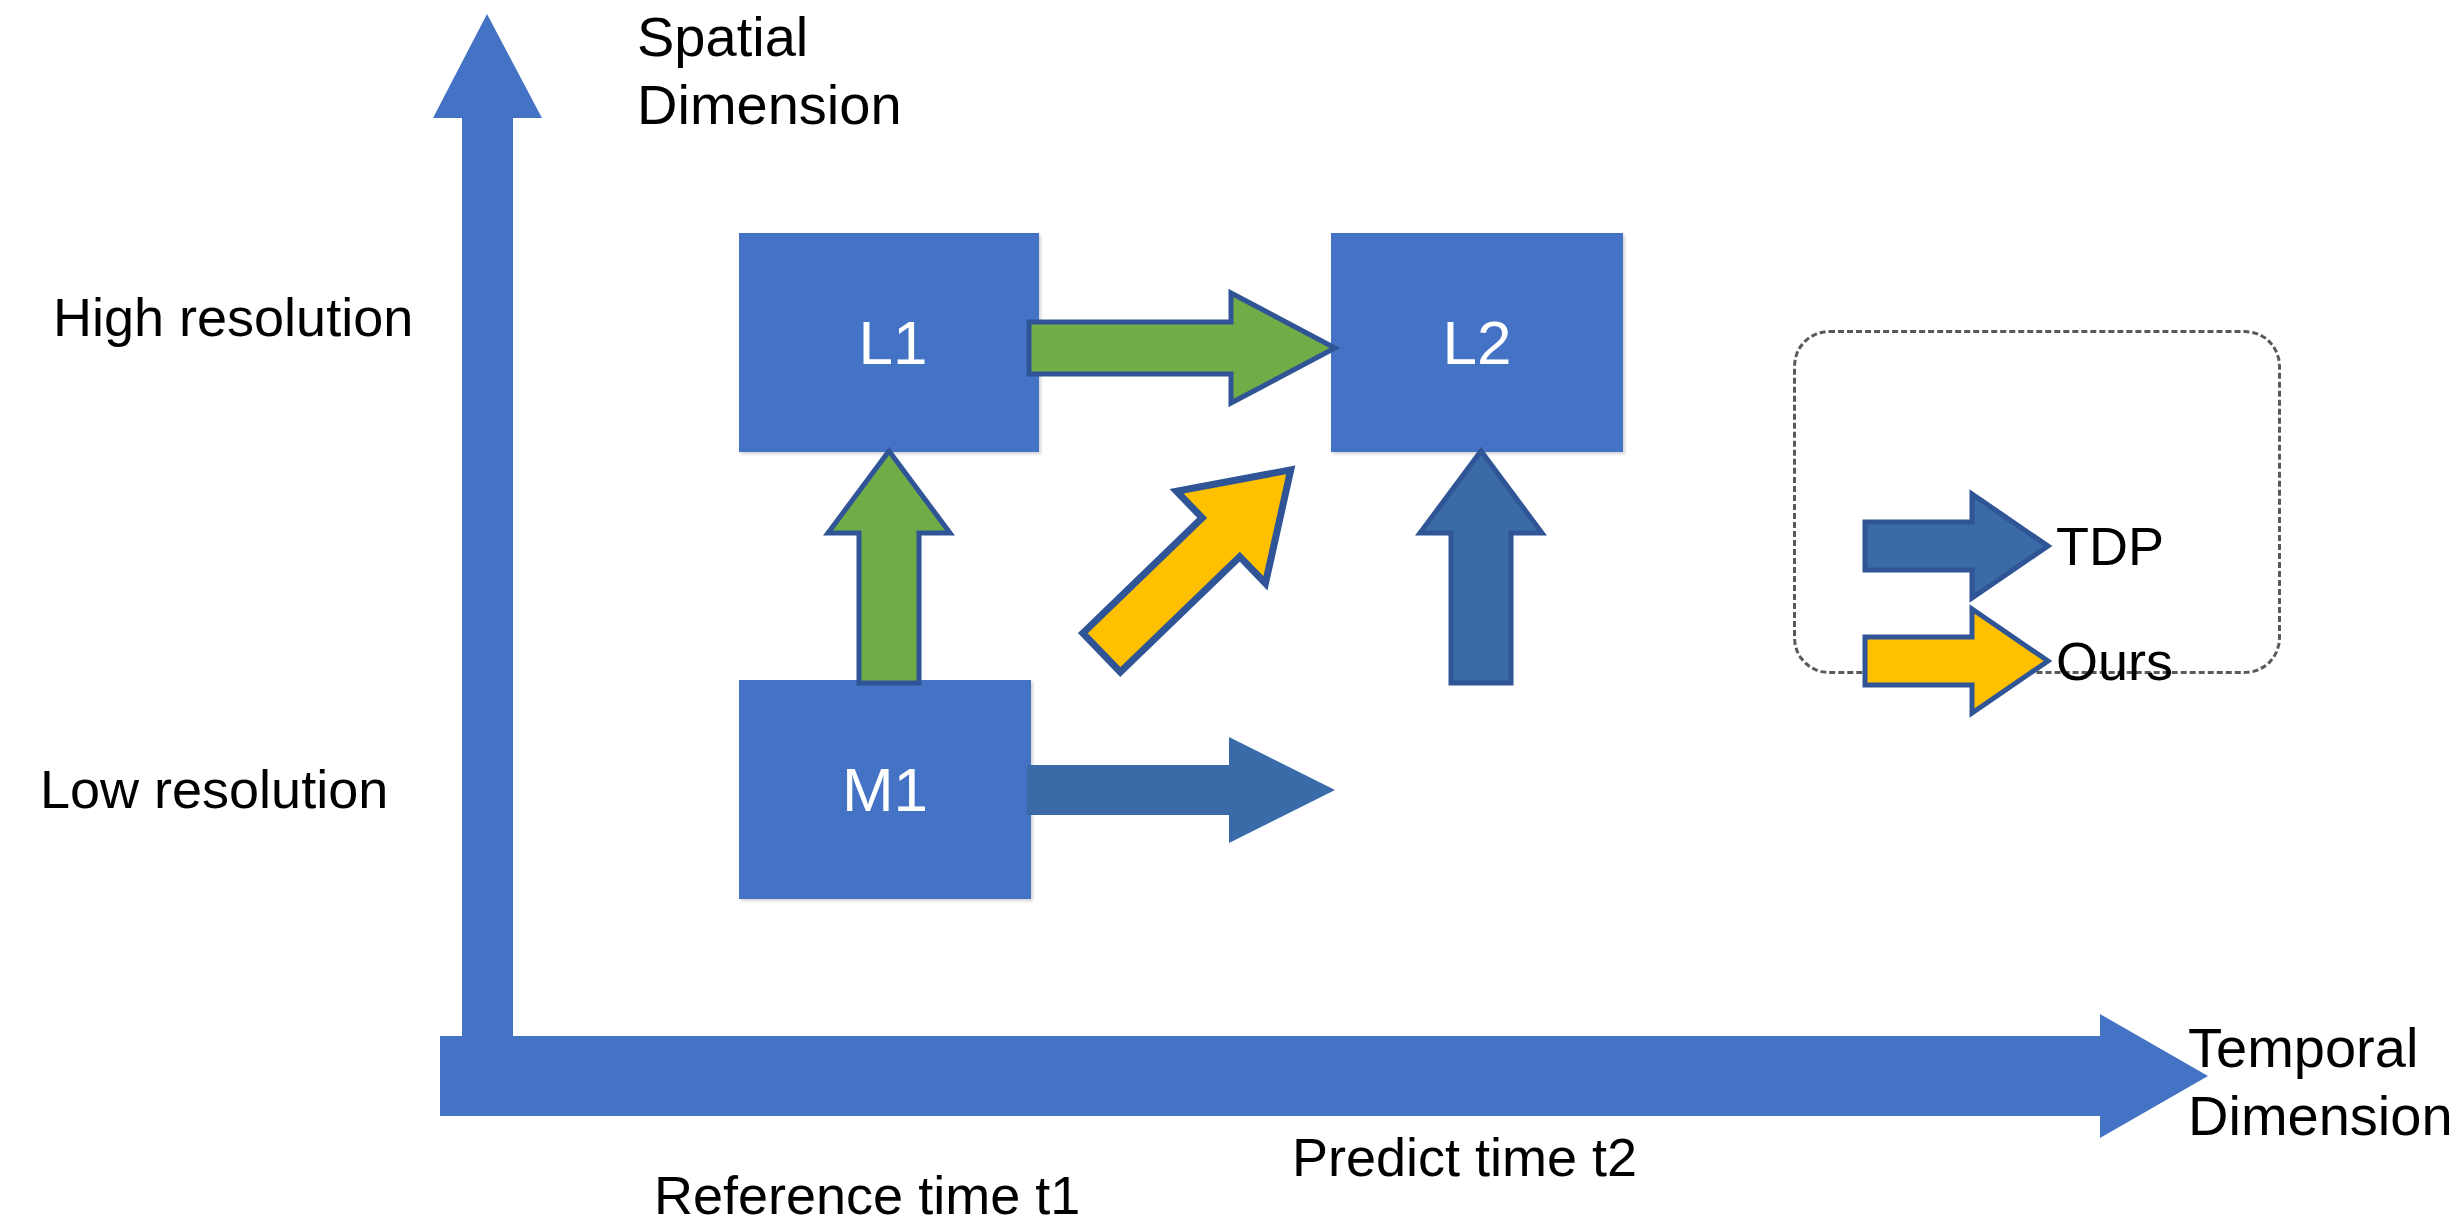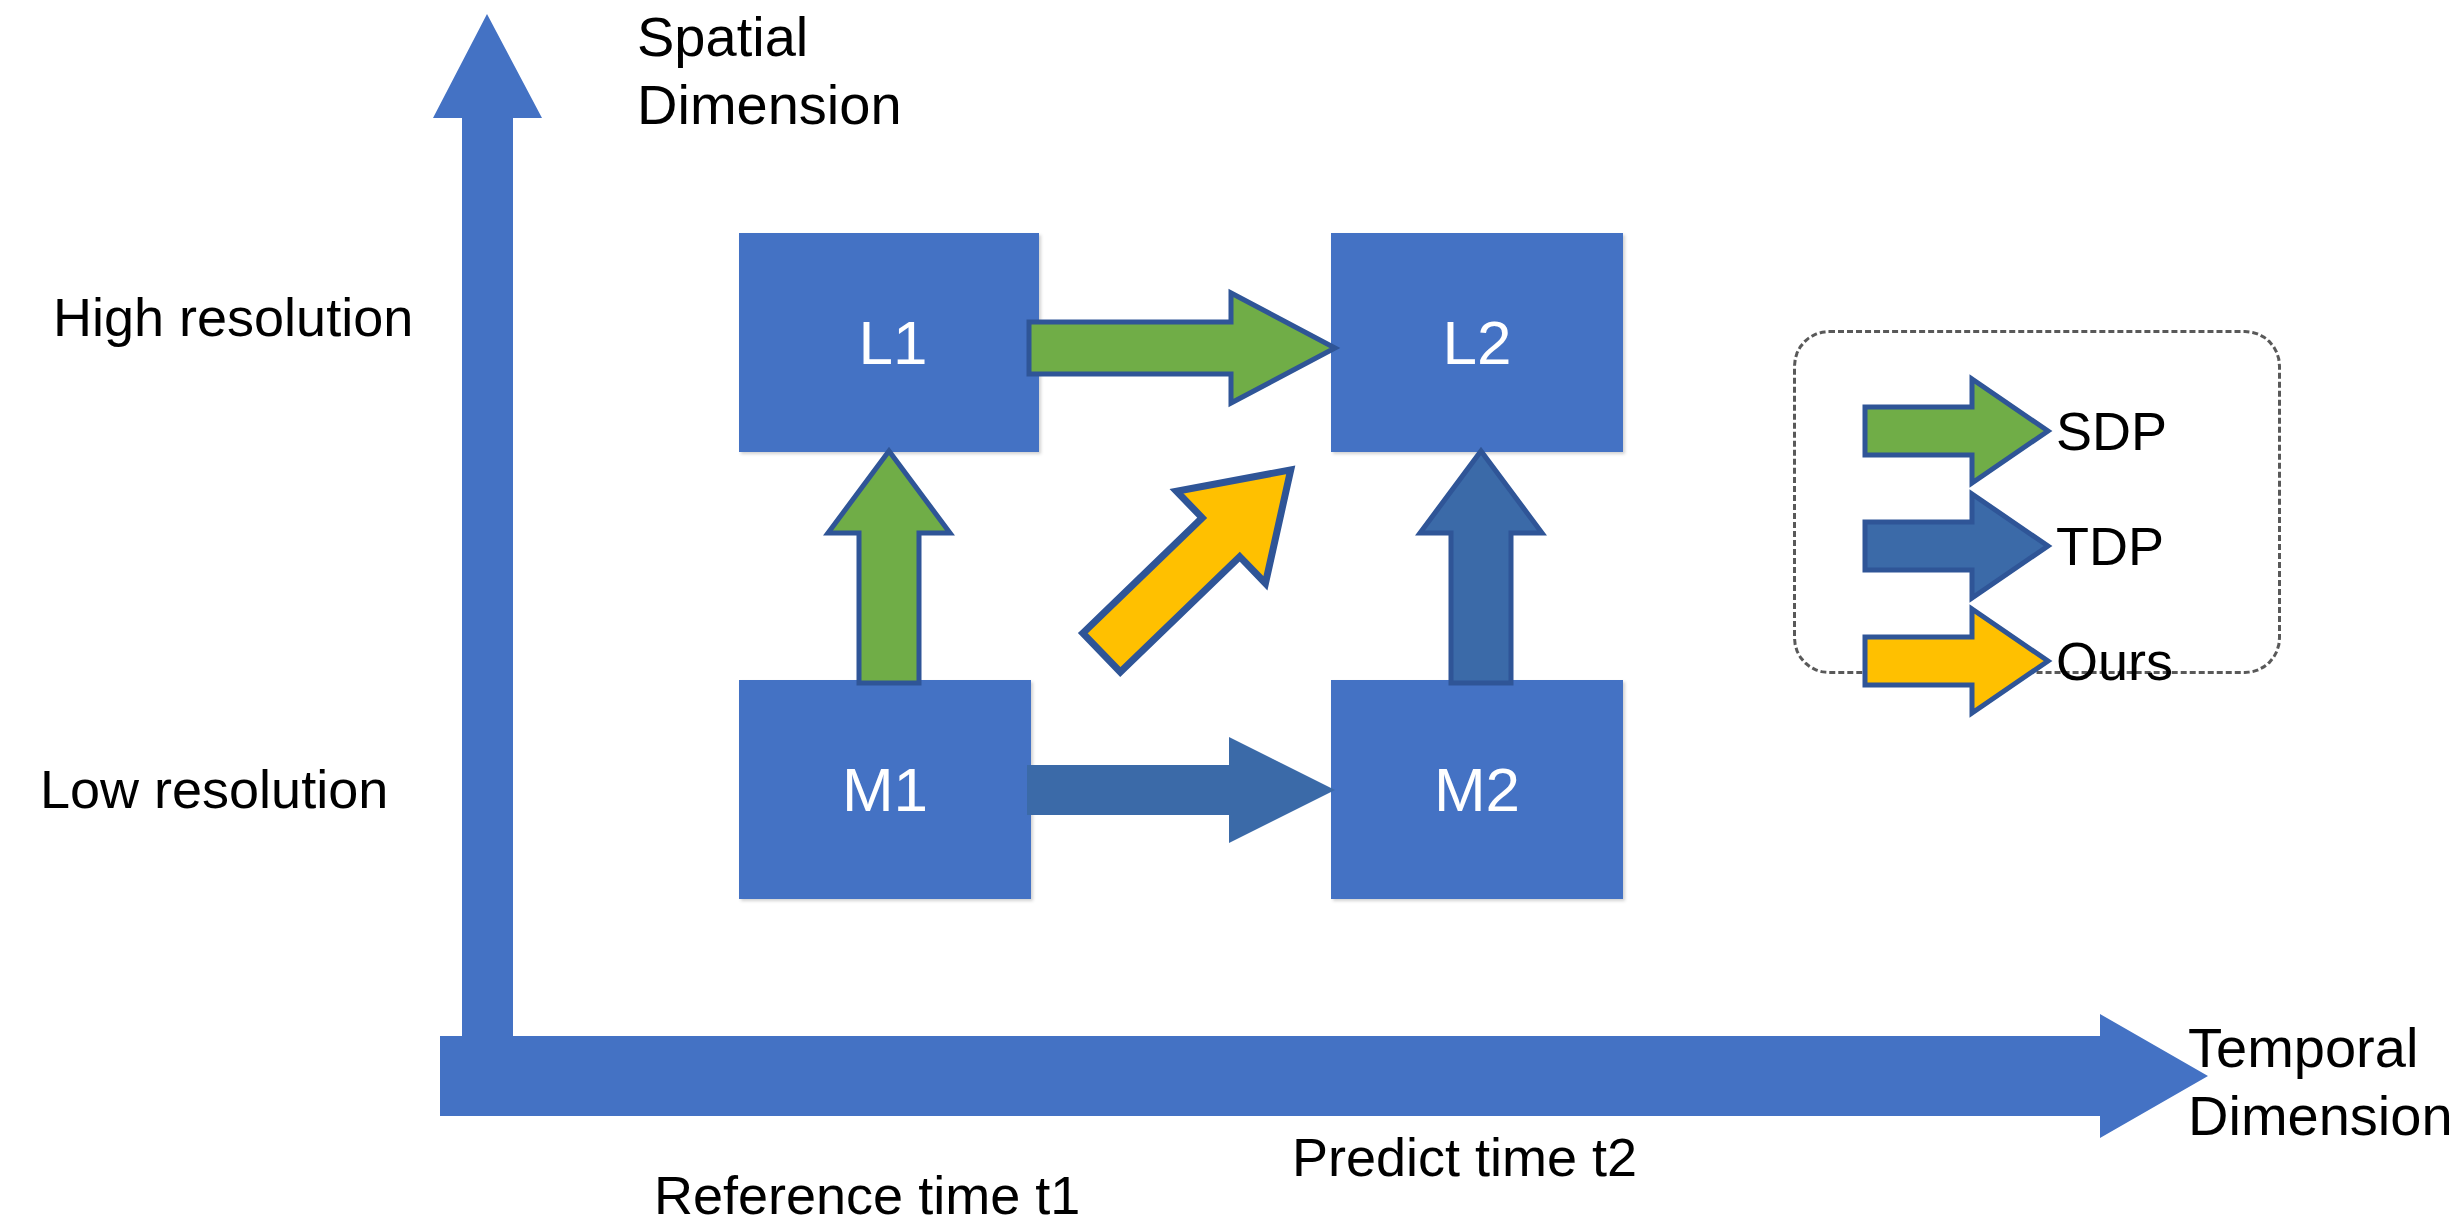--- a/index.html
+++ b/index.html
@@ -102,23 +102,20 @@
   </div>
 
   <div class="abs node-box" style="left:1331px; top:233px; width:292px; height:219px;">
     <span class="node-label">L2</span>
   </div>
 
   <div class="abs node-box" style="left:739px; top:680px; width:292px; height:219px;">
     <span class="node-label">M1</span>
   </div>
 
-  <div class="abs node-box" style="left:1331px; top:680px; width:292px; height:219px;">
-    <span class="node-label">M2</span>
-  </div>
 
   <svg class="abs" style="left:1027px; top:291px;" width="312" height="114" viewBox="0 0 312 114">
     <polygon points="2,31 204,31 204,2 308,57 204,112 204,83 2,83" fill="#70ad47" stroke="#2f5597" stroke-width="5" stroke-linejoin="miter"></polygon>
   </svg>
 
   <svg class="abs" style="left:824px; top:448px;" width="130" height="238" viewBox="0 0 130 238">
     <polygon points="65,3 126,85 95,85 95,235 35,235 35,85 4,85" fill="#70ad47" stroke="#2f5597" stroke-width="5" stroke-linejoin="miter"></polygon>
   </svg>
 
   <svg class="abs" style="left:1027px; top:735px;" width="312" height="110" viewBox="0 0 312 110">
@@ -130,26 +127,20 @@
   </svg>
 
   <svg class="abs" style="left:1060px; top:450px;" width="300" height="230" viewBox="0 0 300 230">
     <g transform="rotate(-44 125 122)">
       <polygon points="9,95 175,95 175,58 272,122 175,186 175,149 9,149" fill="#ffc000" stroke="#2f5597" stroke-width="7" stroke-linejoin="miter"></polygon>
     </g>
   </svg>
 
   <div id="legend-box" class="abs" style="left:1793px; top:330px; width:482px; height:338px;"></div>
 
-  <div class="legend-row" style="left:1862px; top:376px;">
-    <svg width="190" height="110" viewBox="0 0 190 110">
-      <polygon points="3,31 110,31 110,3 186,55 110,107 110,79 3,79" fill="#70ad47" stroke="#2f5597" stroke-width="5" stroke-linejoin="miter"></polygon>
-    </svg>
-    <span class="legend-text">SDP</span>
-  </div>
 
   <div class="legend-row" style="left:1862px; top:491px;">
     <svg width="190" height="110" viewBox="0 0 190 110">
       <polygon points="3,31 110,31 110,3 186,55 110,107 110,79 3,79" fill="#3b6aa8" stroke="#2f5597" stroke-width="5" stroke-linejoin="miter"></polygon>
     </svg>
     <span class="legend-text">TDP</span>
   </div>
 
   <div class="legend-row" style="left:1862px; top:606px;">
     <svg width="190" height="110" viewBox="0 0 190 110">

